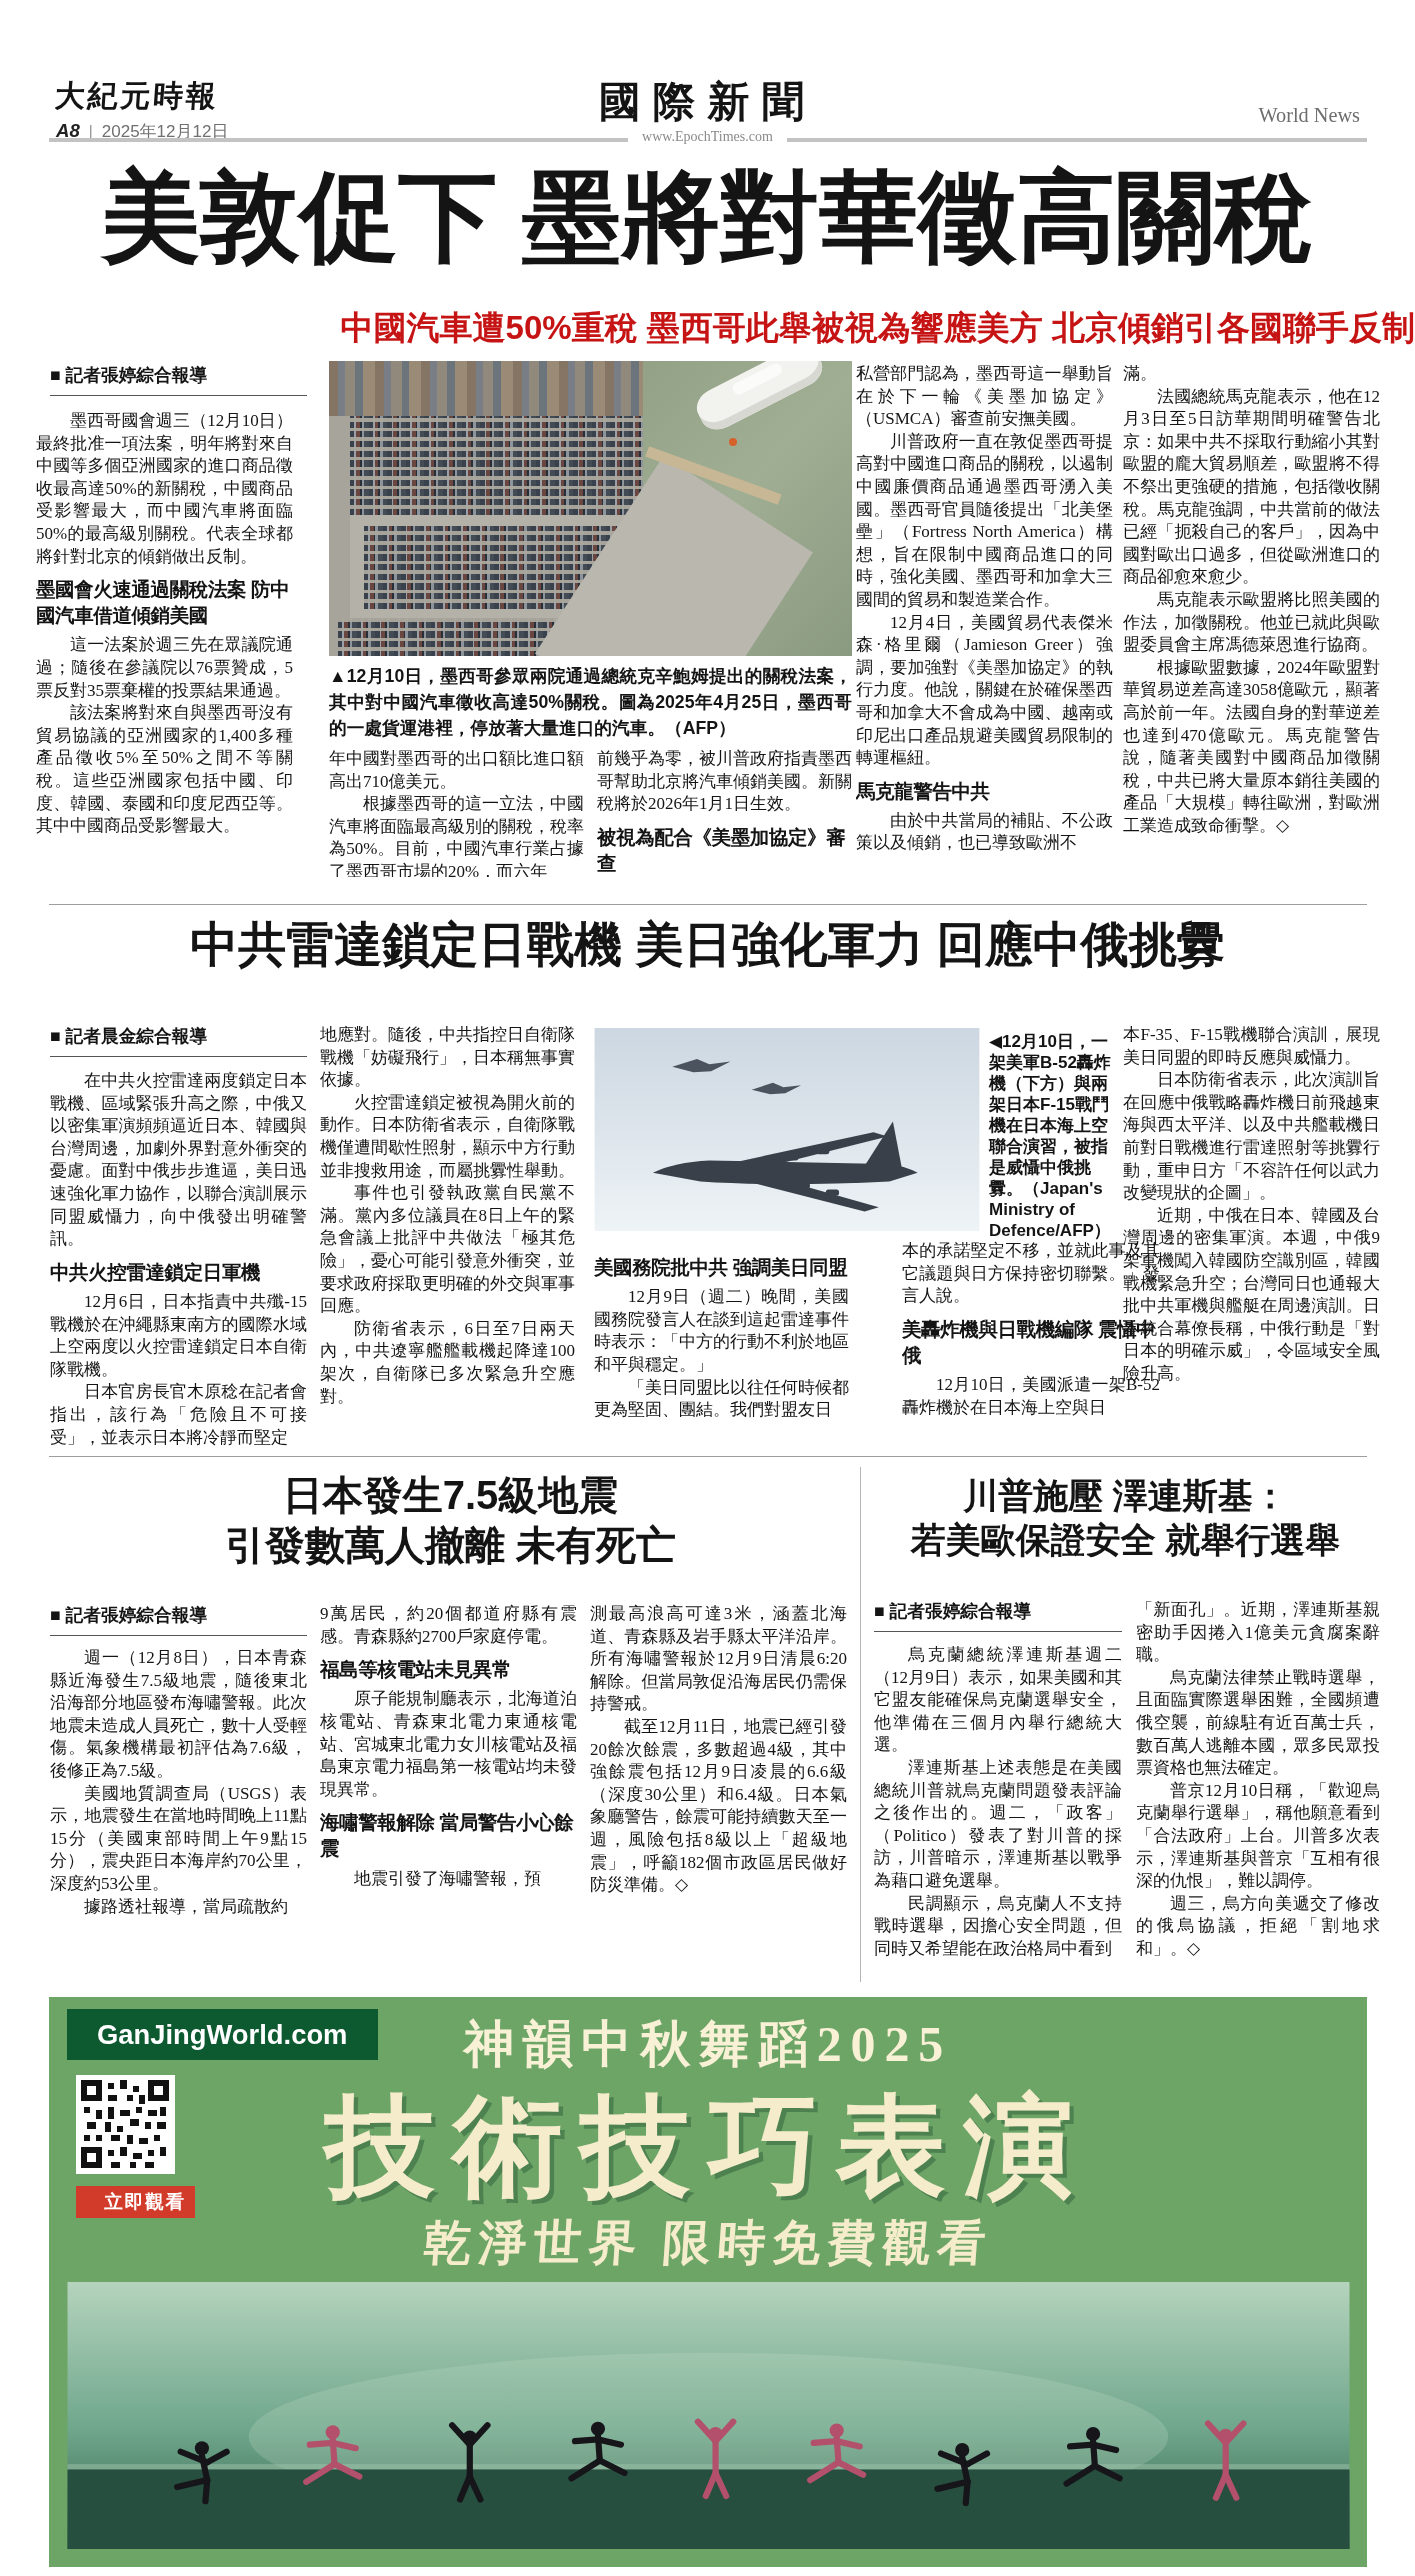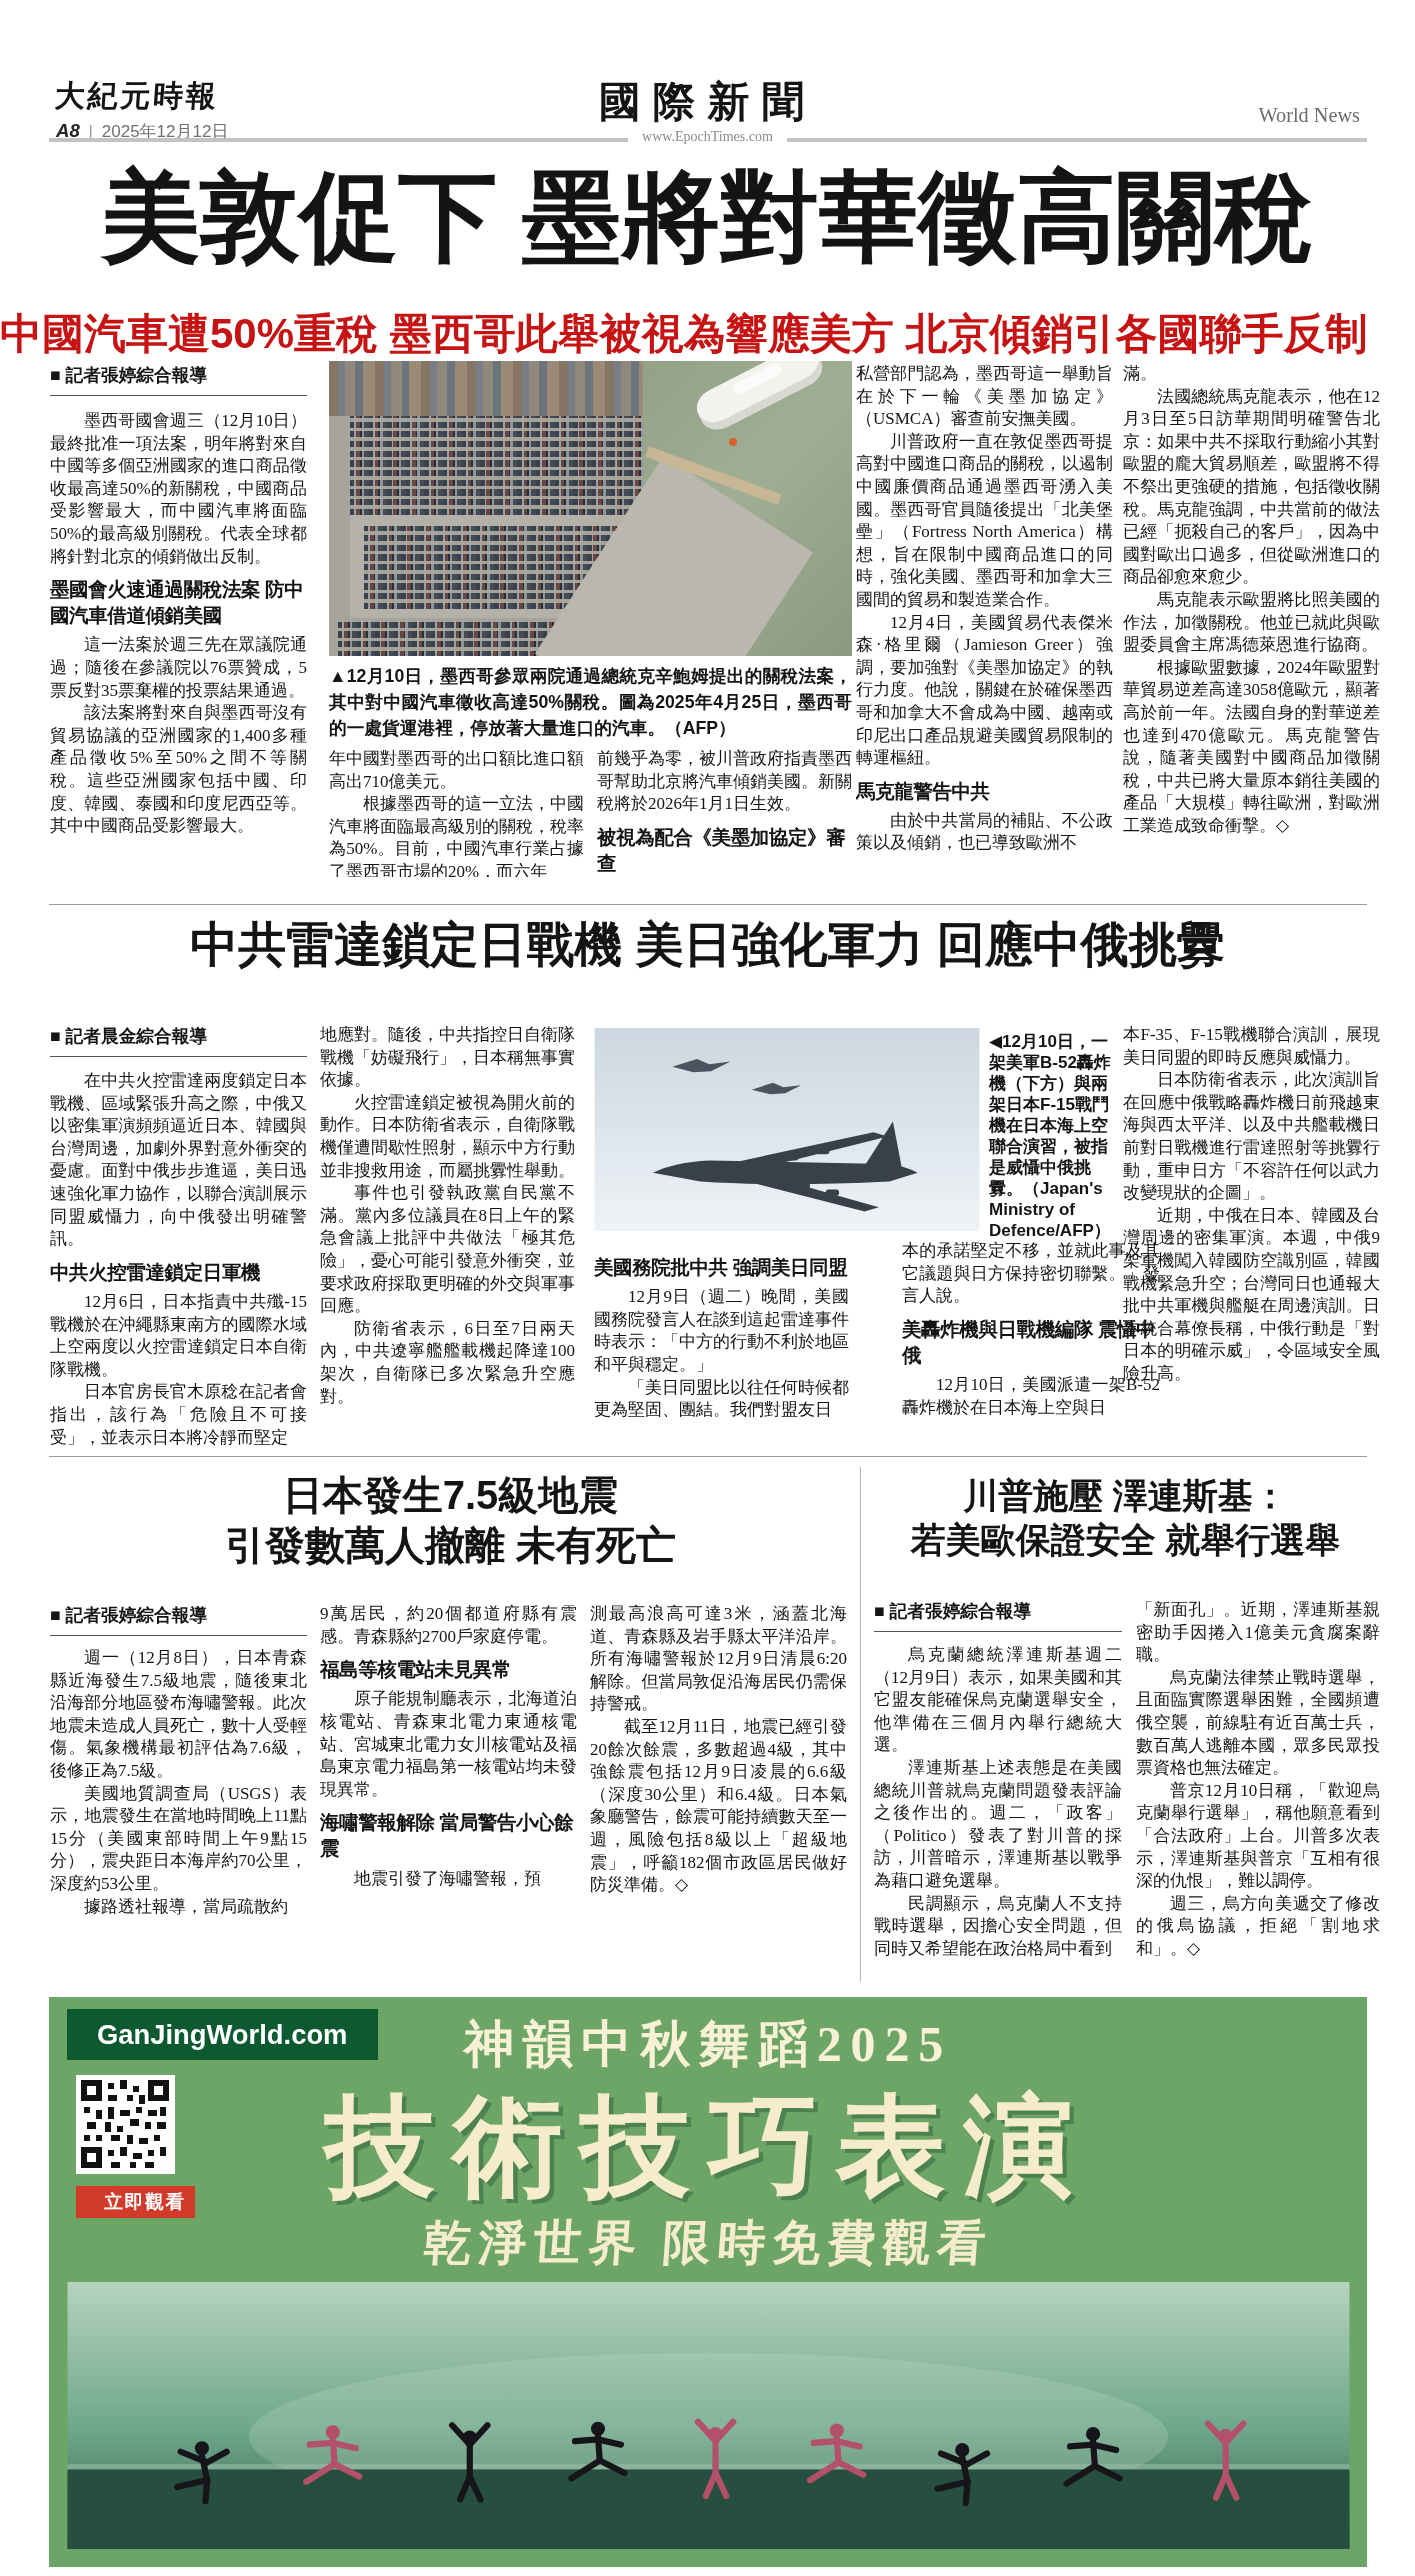--- a/index.html
+++ b/index.html
@@ -14,21 +14,21 @@
   .pageinfo .pgno{font-weight:900;font-style:italic;color:#222;font-size:18.6px;}
   .pageinfo .sep{margin:0 8.8px;color:#9a9a9a;}
   .section-cn{left:0;top:74px;width:100%;text-align:center;font-size:42px;font-weight:900;letter-spacing:12.4px;}
   .section-en{right:55px;top:104px;font-size:20.3px;color:#6d6d6d;}
   .header-rule{left:49px;top:138px;width:1318px;height:3.5px;background:#c3c3c3;}
   .website{left:0;top:129px;width:100%;text-align:center;font-size:14px;color:#8a8a8a;}
   .website span{background:#fff;padding:0 14px;}
 
   
   .hl1{left:0;top:161px;width:100%;text-align:center;font-size:99px;line-height:1.15;font-weight:900;letter-spacing:0;}
-  .sub1{left:0;top:306px;width:100%;text-align:left;font-size:42px;font-weight:900;color:#c61414;}
+  .sub1{left:0;top:306px;width:100%;text-align:right;font-size:33px;font-weight:900;color:#c61414;}
   .hl2{left:0;top:913px;width:100%;text-align:center;font-size:48px;font-weight:700;}
   .a3hl{left:50px;top:1470px;width:801px;text-align:center;font-size:40px;line-height:50px;font-weight:900;}
   .a4hl{left:871px;top:1474px;width:509px;text-align:center;font-size:35px;line-height:44px;font-weight:900;}
 
   
   .col{position:absolute;width:257px;overflow:hidden;text-align:justify;font-size:17px;line-height:22.6px;}
   .col p{margin:0;text-indent:2em;}
   .col p.cont{text-indent:0;}
   .col h4.col-subhead{font-family:"Liberation Sans","DejaVu Sans",sans-serif;font-size:19.5px;line-height:26px;
         font-weight:800;margin:8px 0 6.2px;text-align:left;text-indent:0;letter-spacing:-0.4px;}
@@ -93,21 +93,21 @@
   </div>
   <div class="abs section-cn">國際新聞</div>
   <div class="abs section-en">World News</div>
   <div class="abs header-rule"></div>
   <div class="abs website"><span>www.EpochTimes.com</span></div>
 
   <div class="abs hl1">美敦促下 墨將對華徵高關稅</div>
   <div class="abs sub1 sans">中國汽車遭50%重稅 墨西哥此舉被視為響應美方 北京傾銷引各國聯手反制</div>
 
   <div class="byline" style="left:50px;top:363px;">■ 記者張婷綜合報導</div>
-  <div class="col" style="left:50px;top:410px;height:467px;">
+  <div class="col" style="left:36px;top:410px;height:467px;">
       <p class="">墨西哥國會週三（12月10日）最終批准一項法案，明年將對來自中國等多個亞洲國家的進口商品徵收最高達50%的新關稅，中國商品受影響最大，而中國汽車將面臨50%的最高級別關稅。代表全球都將針對北京的傾銷做出反制。</p>
       <h4 class="col-subhead">墨國會火速通過關稅法案 防中國汽車借道傾銷美國</h4>
       <p class="">這一法案於週三先在眾議院通過；隨後在參議院以76票贊成，5票反對35票棄權的投票結果通過。</p>
       <p class="">該法案將對來自與墨西哥沒有貿易協議的亞洲國家的1,400多種產品徵收5%至50%之間不等關稅。這些亞洲國家包括中國、印度、韓國、泰國和印度尼西亞等。其中中國商品受影響最大。</p>
     </div>
 
   <div class="abs photo1">
     <div class="p1-top"></div>
     <div class="p1-road"></div>
     <div class="p1-lot p1-lot1"></div>

